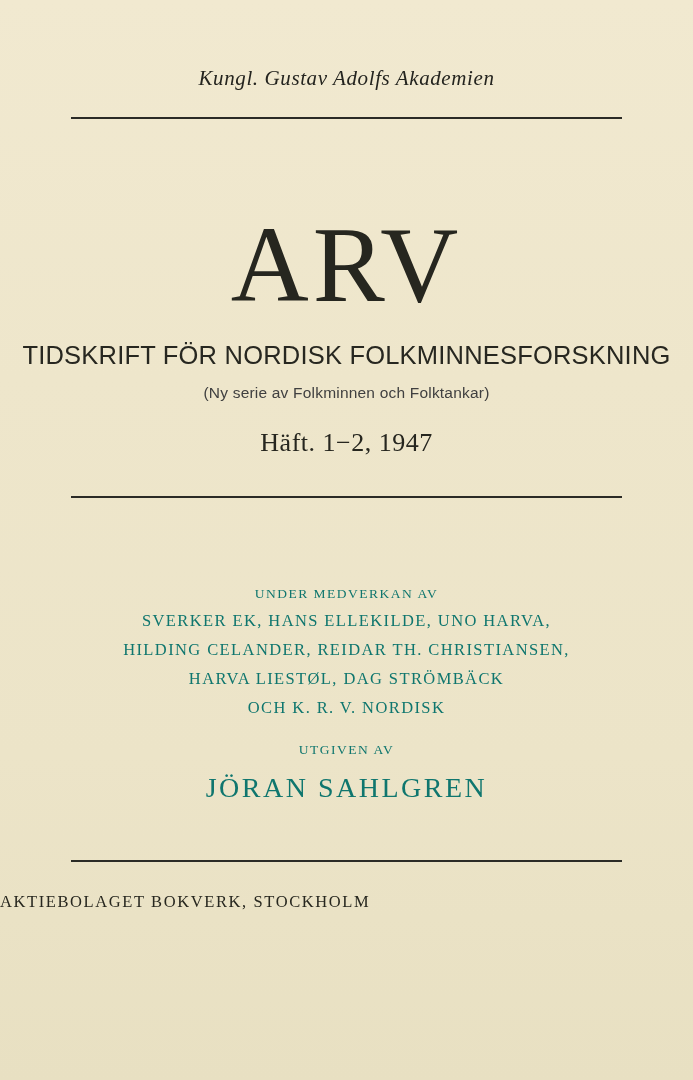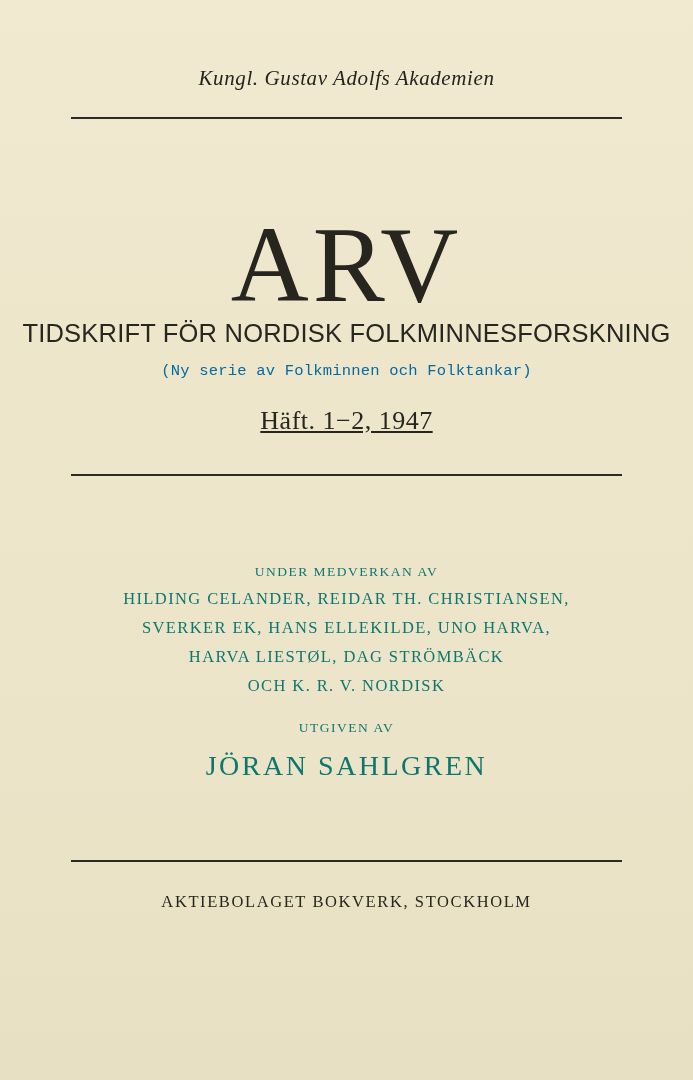--- a/index.html
+++ b/index.html
@@ -62,38 +62,38 @@
     color: #26261f;
     margin-top: 92px;
     font-weight: normal;
   }
 
   .subtitle {
     font-family: "Liberation Sans", sans-serif;
     font-size: 25.5px;
     letter-spacing: 0.2px;
     color: #272720;
+    margin-top: 22px;
     white-space: nowrap;
   }
 
   .sub-paren {
-    font-family: Liberation Mono, monospace;
+    font-family: Liberation Sans, sans-serif;
     font-size: 15.5px;
     letter-spacing: 0.2px;
-    color: #0369a1;
+    color: #404040;
     margin-top: 14px;
   }
 
   .issue {
     font-family: "Liberation Serif", serif;
     font-size: 26px;
     letter-spacing: 0.5px;
     color: #26261f;
     margin-top: 26px;
-    text-decoration: underline;
   }
 
   .credits {
     margin-top: 88px;
   }
   .credit-line {
     font-family: "Liberation Serif", serif;
     font-size: 16.5px;
     letter-spacing: 1.4px;
     color: #0f766e;
@@ -111,21 +111,20 @@
     font-size: 28px;
     letter-spacing: 2.5px;
     margin-top: 14px;
   }
 
   .imprint-block {
     position: absolute;
     left: 0;
     right: 0;
     top: 860px;
-    text-align: center;
   }
   .imprint {
     font-family: "Liberation Serif", serif;
     font-size: 16.5px;
     letter-spacing: 1.6px;
     color: #27271f;
     margin-top: 30px;
   }
 </style>
 </head>
@@ -145,22 +144,22 @@
     <div class="subtitle">TIDSKRIFT FÖR NORDISK FOLKMINNESFORSKNING</div>
 
     <div class="sub-paren">(Ny serie av Folkminnen och Folktankar)</div>
 
     <div class="issue">Häft. 1−2, 1947</div>
 
     <div class="rule rule-2"></div>
 
     <div class="credits">
       <div class="credit-line credit-small">UNDER MEDVERKAN AV</div>
+      <div class="credit-line">SVERKER EK, HANS ELLEKILDE, UNO HARVA,</div>
       <div class="credit-line">HILDING CELANDER, REIDAR TH. CHRISTIANSEN,</div>
-      <div class="credit-line">SVERKER EK, HANS ELLEKILDE, UNO HARVA,</div>
       <div class="credit-line">HARVA LIESTØL, DAG STRÖMBÄCK</div>
       <div class="credit-line">OCH K. R. V. NORDISK</div>
       <div class="credit-line credit-small credit-gap">UTGIVEN AV</div>
       <div class="credit-line credit-publisher">JÖRAN SAHLGREN</div>
     </div>
 
   </div>
 
   <div class="imprint-block">
     <div class="rule rule-3"></div>

